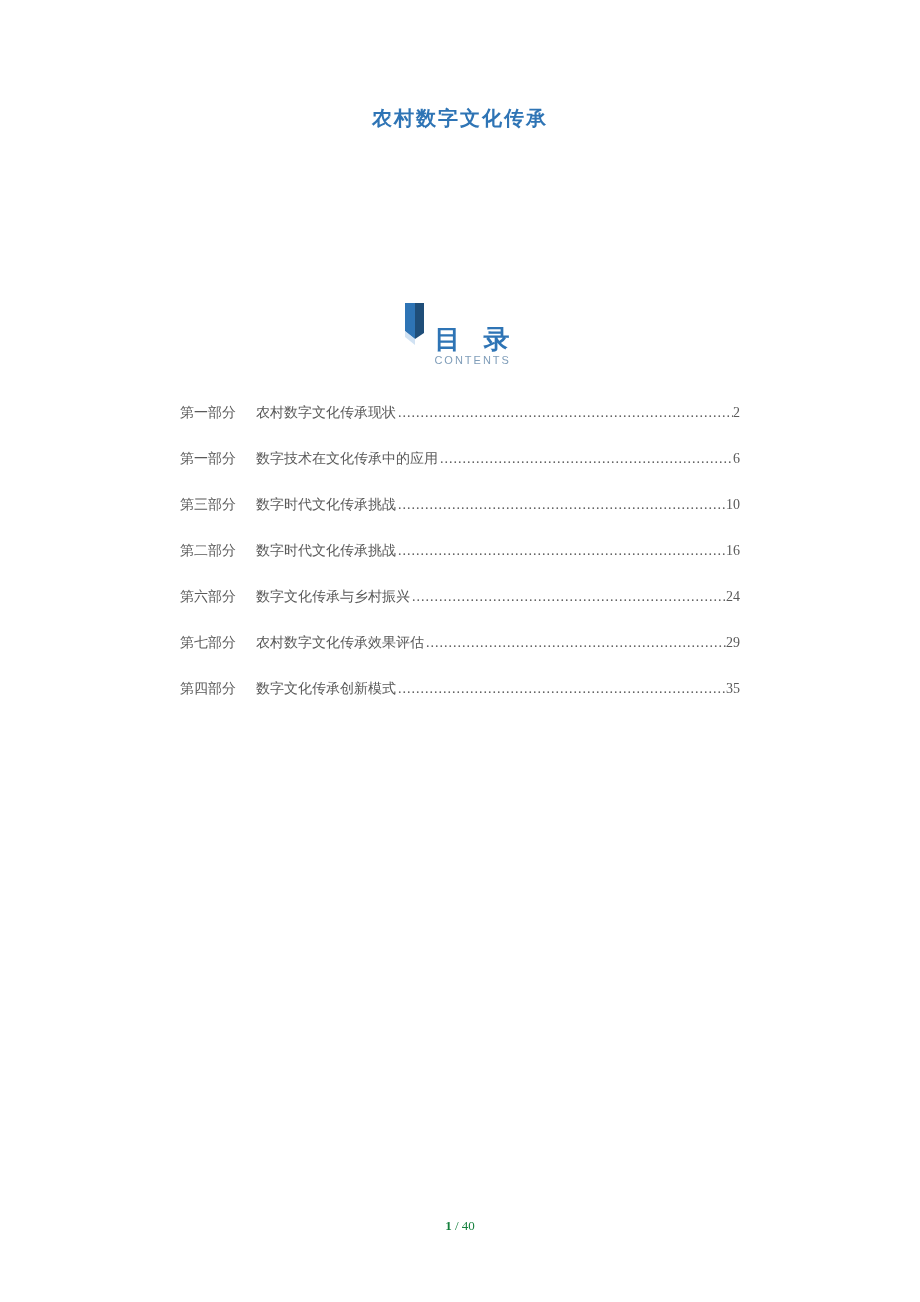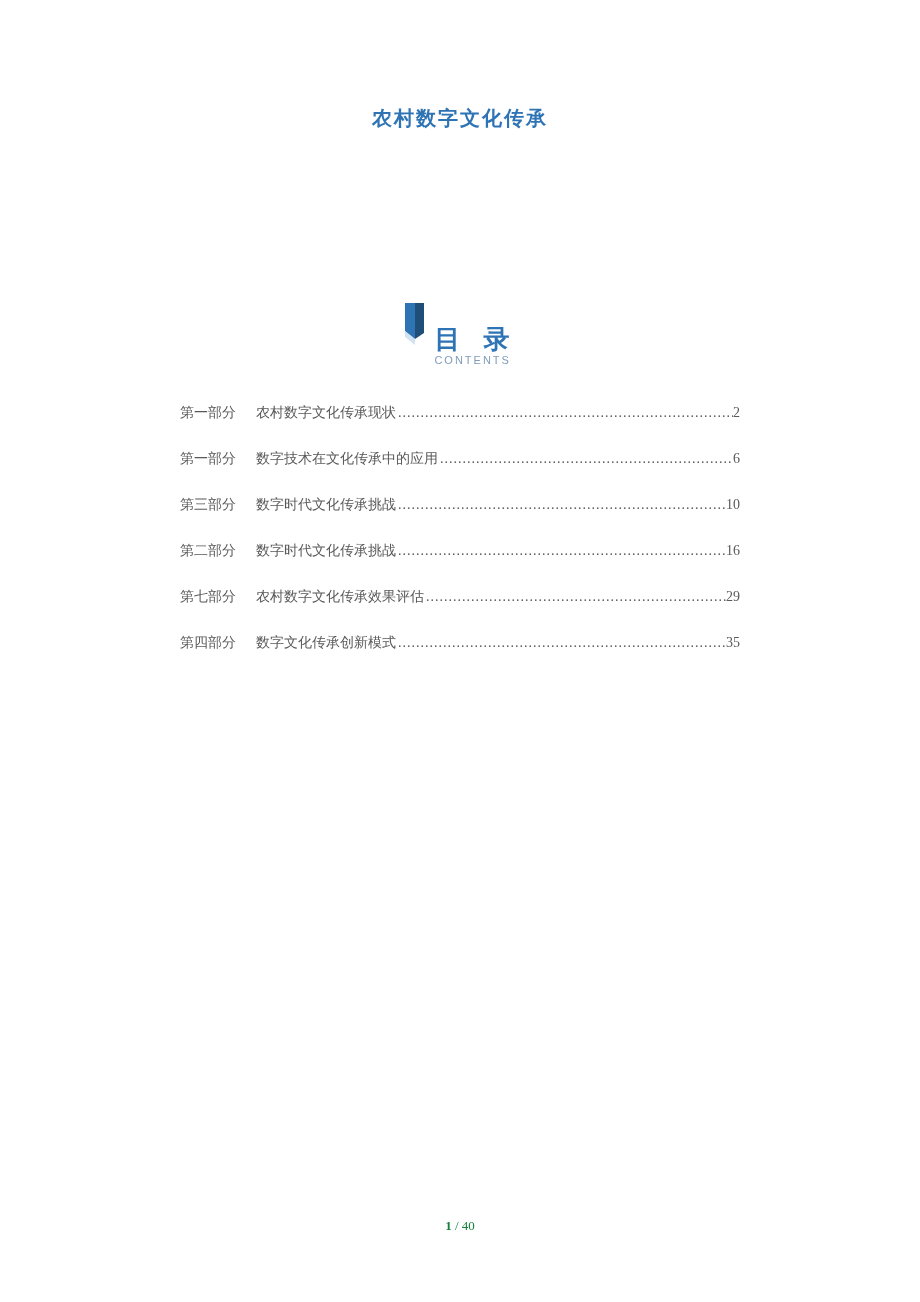--- a/index.html
+++ b/index.html
@@ -164,20 +164,27 @@
     <span class="toc-page">10</span>
   </div>
   <div class="toc-entry">
     <span class="toc-part">第二部分</span>
     <span class="toc-sep"></span>
     <span class="toc-name">数字时代文化传承挑战</span>
     <span class="toc-dots"></span>
     <span class="toc-page">16</span>
   </div>
   <div class="toc-entry">
+    <span class="toc-part">第六部分</span>
+    <span class="toc-sep"></span>
+    <span class="toc-name">数字文化传承与乡村振兴</span>
+    <span class="toc-dots"></span>
+    <span class="toc-page">24</span>
+  </div>
+  <div class="toc-entry">
     <span class="toc-part">第七部分</span>
     <span class="toc-sep"></span>
     <span class="toc-name">农村数字文化传承效果评估</span>
     <span class="toc-dots"></span>
     <span class="toc-page">29</span>
   </div>
   <div class="toc-entry">
     <span class="toc-part">第四部分</span>
     <span class="toc-sep"></span>
     <span class="toc-name">数字文化传承创新模式</span>

